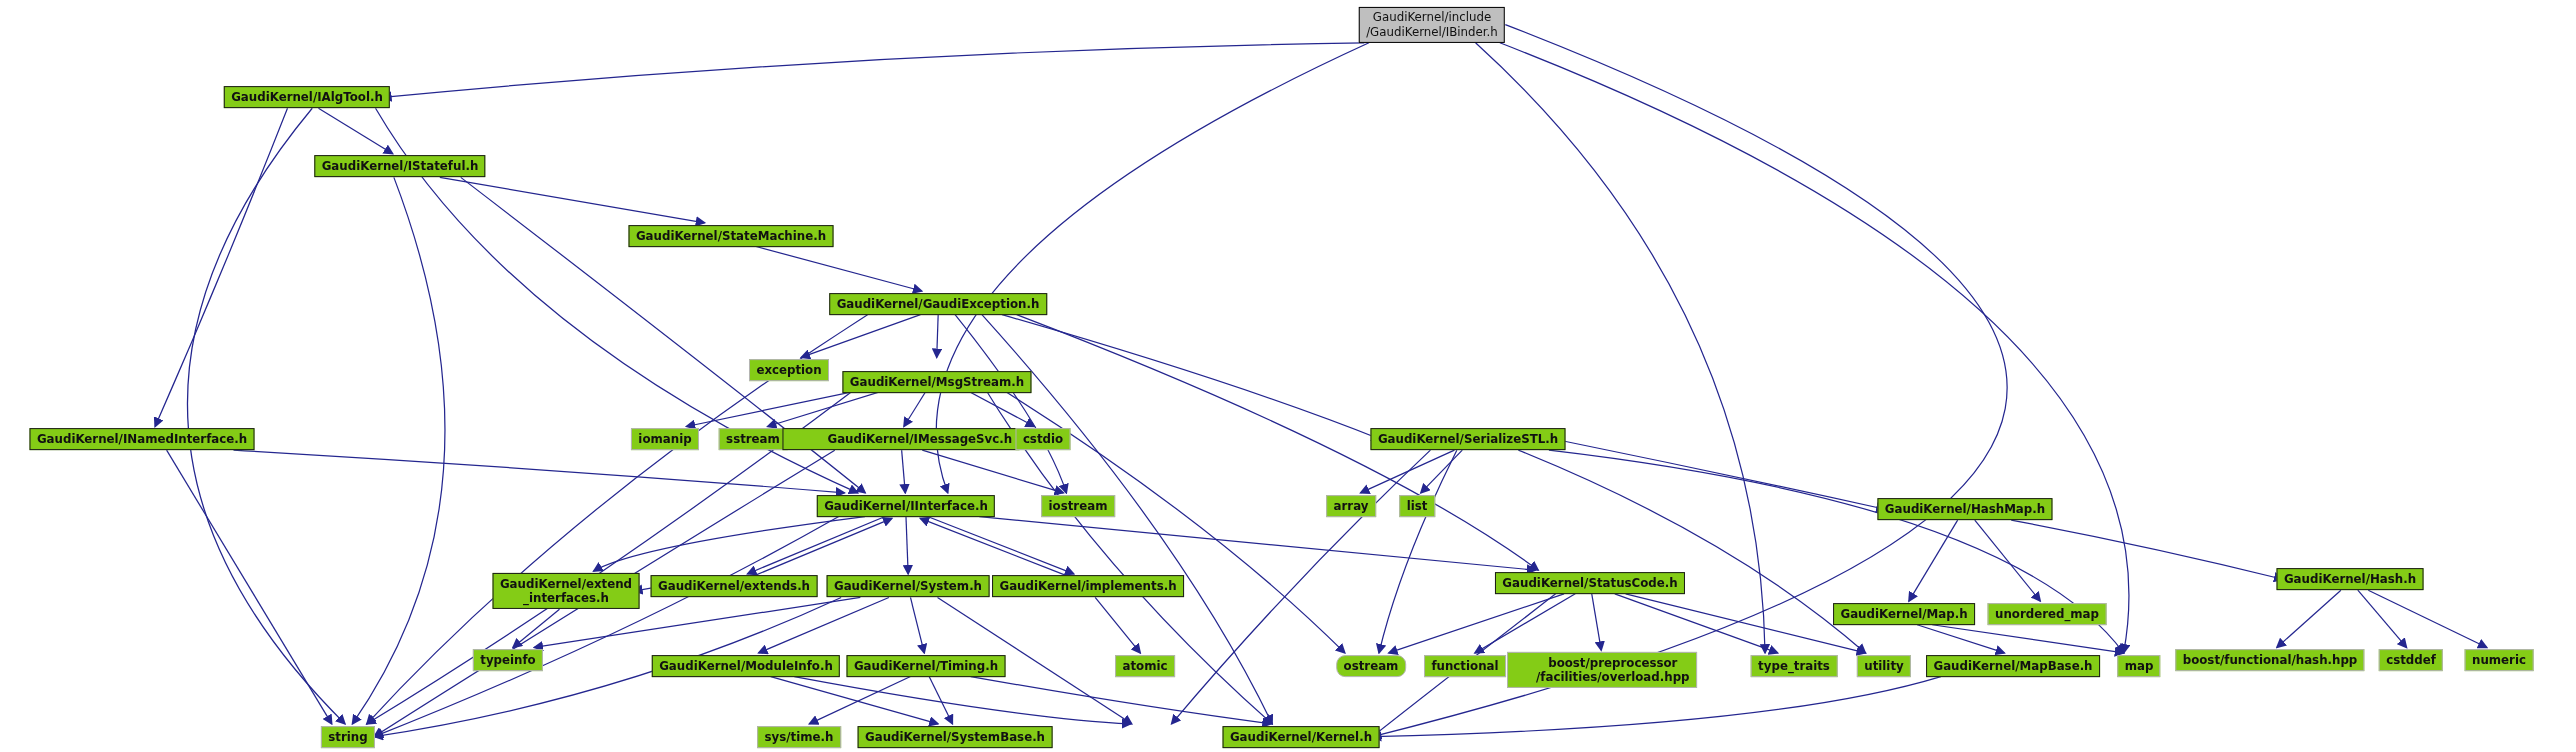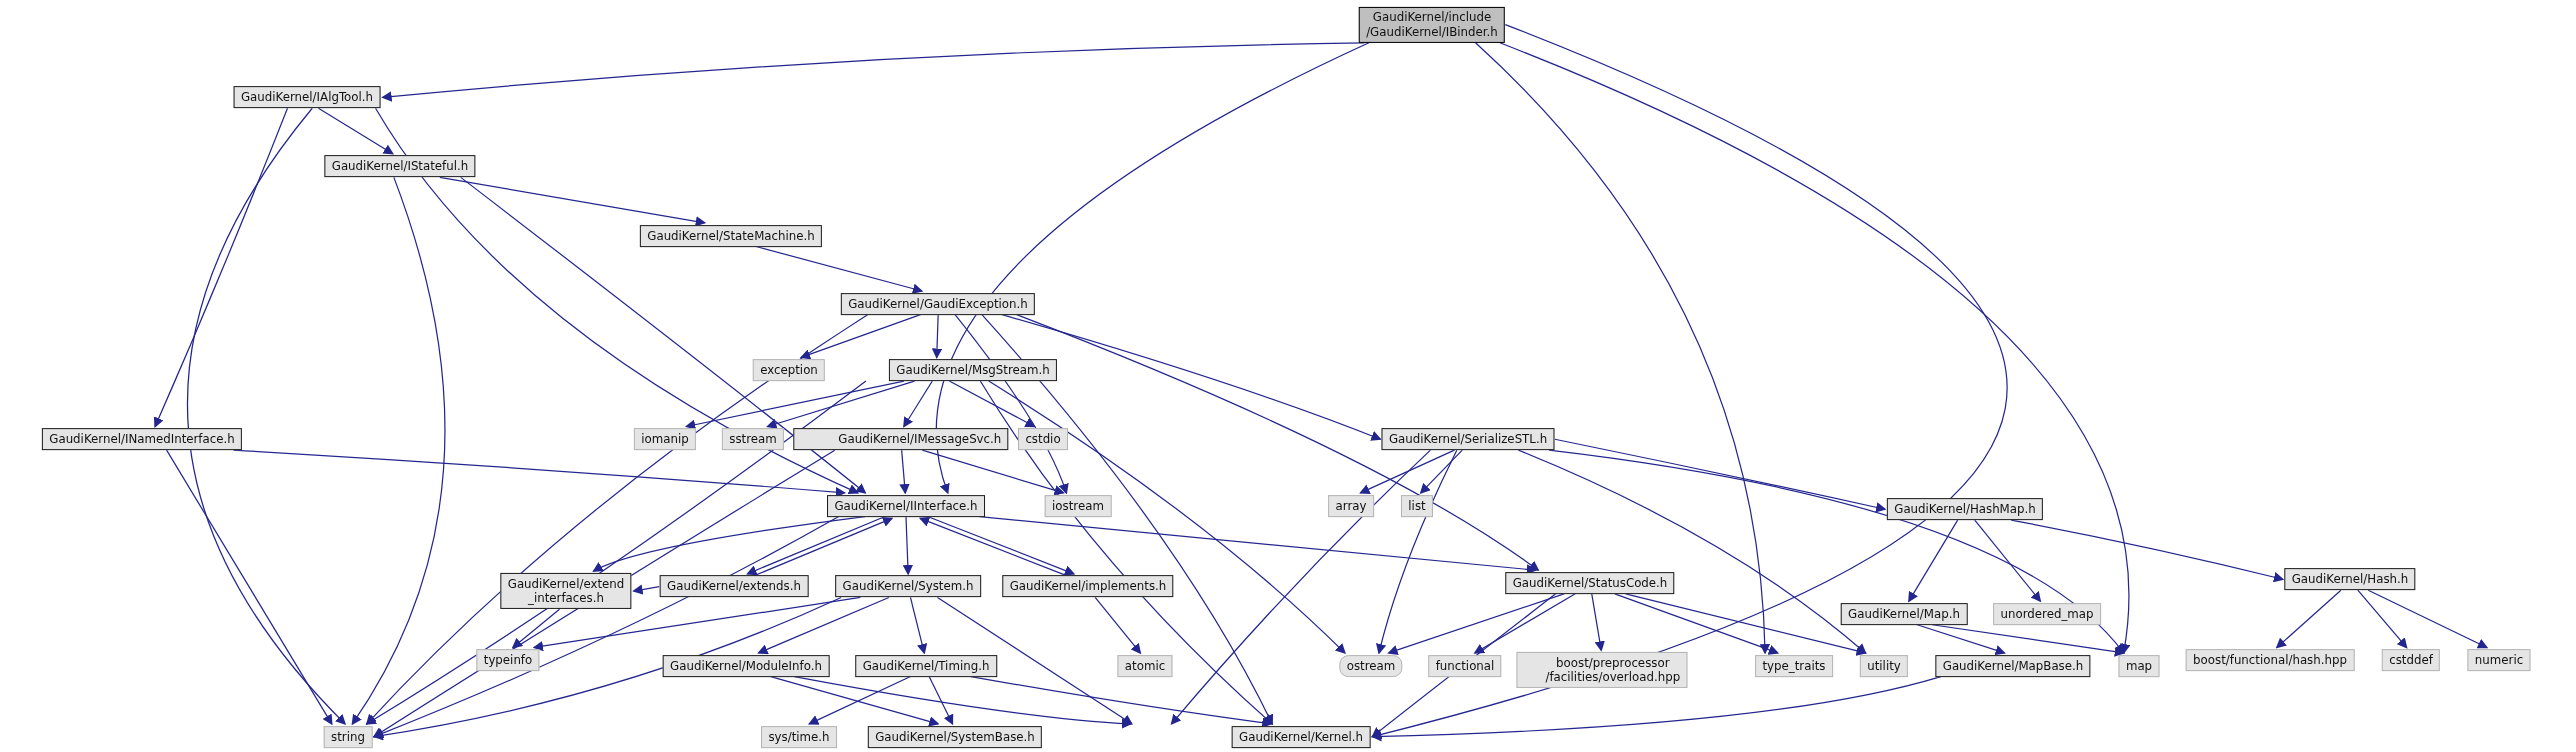--- a/index.html
+++ b/index.html
@@ -7,29 +7,30 @@
     position:relative;
     width:2560px;height:753px;
     background:#ffffff;
     font-family:"DejaVu Sans","Liberation Sans",sans-serif;
     overflow:hidden;
   }
   #edges{position:absolute;left:0;top:0;z-index:1;}
   .node{
     position:absolute;
     transform:translate(-50%,-50%);
-    background:#e5e5e5;
+    background:#84cc16;
     color:#111111;
     font-size:11.8px;
     line-height:1.22;
     padding:2.7px 6.4px;
     white-space:pre-line;
     text-align:center;
     z-index:2;
     cursor:default;
+    font-weight:bold;
   }
   .node.linked{border:1.4px solid #1a1a1a;cursor:pointer;}
   .node.leaf{border:0.9px solid #b4b4b4;}
   .node.main{border:1.5px solid #000000;background:#bfbfbf;font-weight:normal;cursor:pointer;}
   .edge-path{fill:none;stroke-width:1.35px;}
 </style>
 </head>
 <body>
 
 <div id="canvas">
@@ -116,21 +117,21 @@
       <path d="M2604.56,649 Q2669.76,680.5 2734.96,712" class="edge-path" stroke="#24268f" marker-end="url(#arr)"></path>
     </svg>
 
 <div class="node main" style="left: 1432px; top: 24.6px; border-color: rgb(0, 0, 0);">GaudiKernel/include
 /GaudiKernel/IBinder.h</div>
     <div class="node linked" style="left: 307px; top: 97px; border-color: rgb(26, 26, 26);">GaudiKernel/IAlgTool.h</div>
     <div class="node linked" style="left: 400px; top: 166px; border-color: rgb(26, 26, 26);">GaudiKernel/IStateful.h</div>
     <div class="node linked" style="left: 731px; top: 236px; border-color: rgb(26, 26, 26);">GaudiKernel/StateMachine.h</div>
     <div class="node linked" style="left: 938px; top: 304px; border-color: rgb(26, 26, 26);">GaudiKernel/GaudiException.h</div>
     <div class="node leaf" style="left: 789px; top: 370px; border-color: rgb(180, 180, 180);">exception</div>
-    <div class="node linked" style="left: 937px; top: 370px; border-color: rgb(26, 26, 26); margin-left: 36px;">GaudiKernel/MsgStream.h</div>
+    <div class="node linked" style="left: 937px; top: 382px; border-color: rgb(26, 26, 26);">GaudiKernel/MsgStream.h</div>
     <div class="node linked" style="left: 142px; top: 439px; border-color: rgb(26, 26, 26);">GaudiKernel/INamedInterface.h</div>
     <div class="node leaf" style="left: 665px; top: 439px; border-color: rgb(180, 180, 180);">iomanip</div>
     <div class="node leaf" style="left: 753px; top: 439px; border-color: rgb(180, 180, 180);">sstream</div>
     <div class="node linked" style="left: 901px; top: 439px; border-color: rgb(26, 26, 26); padding-left: 44px;">GaudiKernel/IMessageSvc.h</div>
     <div class="node leaf" style="left: 1043px; top: 439px; border-color: rgb(180, 180, 180);">cstdio</div>
     <div class="node linked" style="left: 1468px; top: 439px; border-color: rgb(26, 26, 26);">GaudiKernel/SerializeSTL.h</div>
     <div class="node linked" style="left: 906px; top: 506px; border-color: rgb(26, 26, 26);">GaudiKernel/IInterface.h</div>
     <div class="node leaf" style="left: 1078px; top: 506px; border-color: rgb(180, 180, 180);">iostream</div>
     <div class="node leaf" style="left: 1351px; top: 506px; border-color: rgb(180, 180, 180);">array</div>
     <div class="node leaf" style="left: 1417px; top: 506px; border-color: rgb(180, 180, 180);">list</div>

